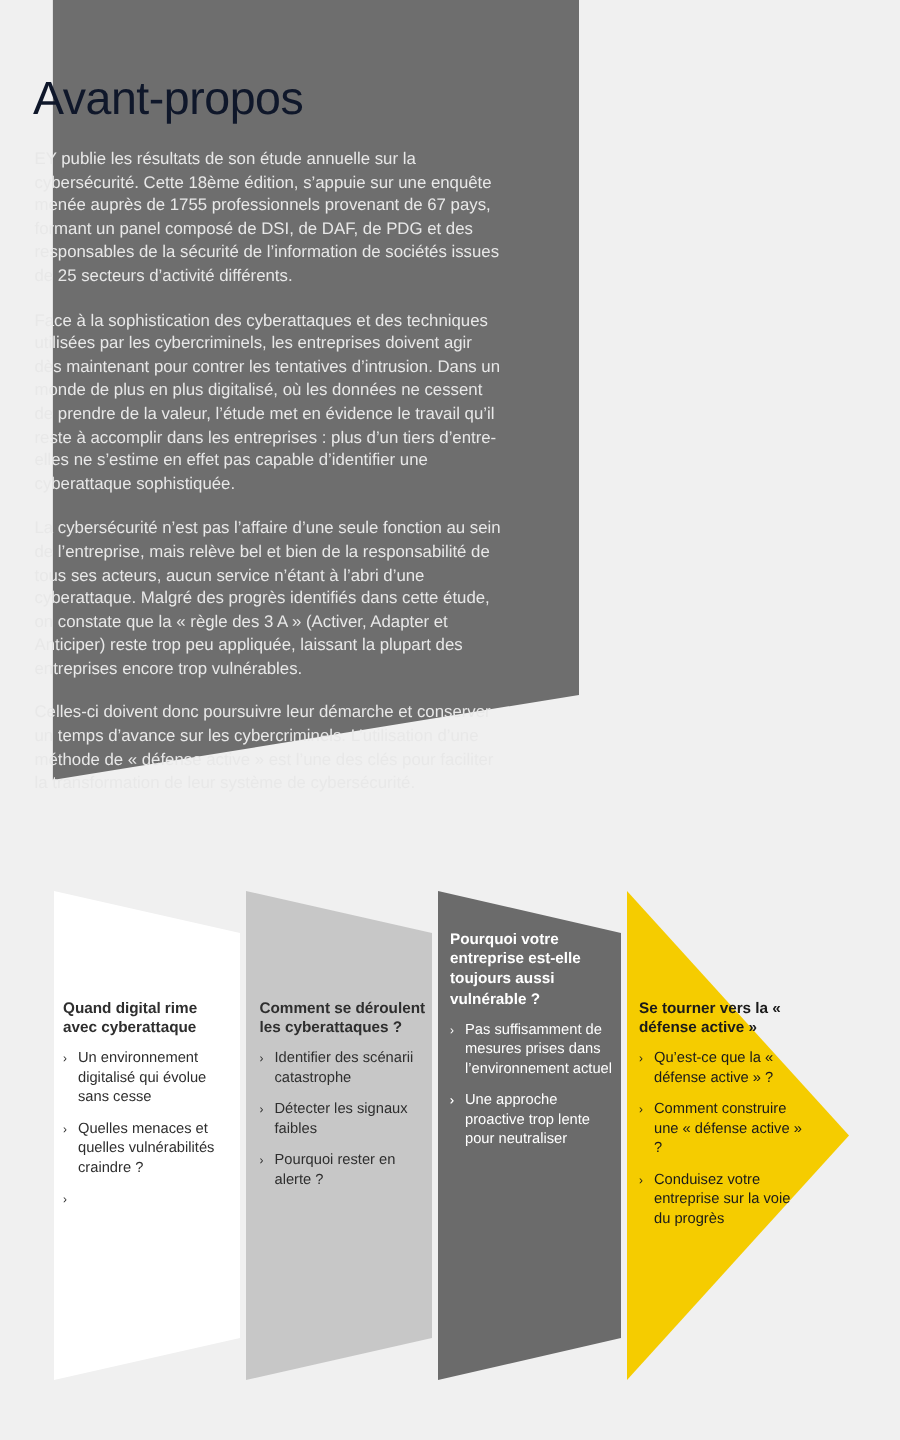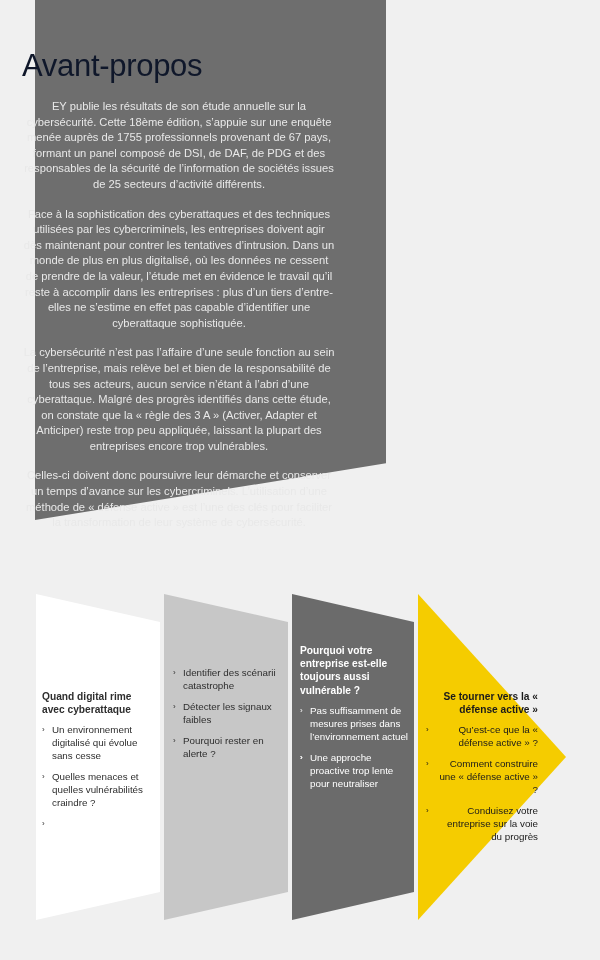--- a/index.html
+++ b/index.html
@@ -45,21 +45,21 @@
     left: 23px;
     top: 99px;
     width: 312px;
   }
 
   #foreword-body p {
     color: #e8e8e8;
     font-size: 11.2px;
     line-height: 15.6px;
     margin-bottom: 14px;
-    text-align: center;
+    text-align: left;
   }
 
   
   #process-flow {
     position: absolute;
     left: 0;
     top: 594px;
     width: 600px;
     height: 326px;
   }
@@ -82,21 +82,20 @@
     position: absolute;
     left: 0;
     width: 100%;
   }
 
   .flow-heading {
     font-size: 10.2px;
     font-weight: bold;
     line-height: 13.2px;
     margin-bottom: 7px;
-    margin-top: 24px;
   }
 
   .flow-bullets {
     list-style: none;
   }
 
   .flow-bullets li {
     font-size: 9.8px;
     line-height: 13px;
     margin-bottom: 8px;
@@ -143,21 +142,21 @@
   #flow-step-3 .flow-bullets li { color: #ffffff; }
 
   
   #flow-step-4 { left: 418px; width: 148px; }
   #flow-step-4 .flow-step-body {
     background: #f5cc00;
     clip-path: polygon(0 0, 100% 50%, 0 100%);
   }
   #flow-step-4 .flow-step-content { top: 72px; left: 8px; width: 112px; }
   #flow-step-4 .flow-heading,
-  #flow-step-4 .flow-bullets li { color: #1a1a1a; text-align: right; }
+  #flow-step-4 .flow-bullets li { color: #1a1a1a; }
 </style>
 </head>
 <body>
 
 <div id="foreword-panel"></div>
 
 <h1 id="foreword-title">Avant-propos</h1>
 
 <div id="foreword-body">
   <p>EY publie les résultats de son étude annuelle sur la cybersécurité. Cette 18ème édition, s’appuie sur une enquête menée auprès de 1755 professionnels provenant de 67 pays, formant un panel composé de DSI, de DAF, de PDG et des responsables de la sécurité de l’information de sociétés issues de 25 secteurs d’activité différents.</p>
@@ -184,20 +183,21 @@
         <li>
           <span class="bullet-mark">›</span>
         </li>
       </ul>
     </div>
   </div>
 
   <div class="flow-step" id="flow-step-2">
     <div class="flow-step-body"></div>
     <div class="flow-step-content">
+      <div class="flow-heading">Comment se déroulent les cyberattaques ?</div>
       <ul class="flow-bullets">
         <li>
           <span class="bullet-mark">›</span>
           <span>Identifier des scénarii catastrophe</span>
         </li>
         <li>
           <span class="bullet-mark">›</span>
           <span>Détecter les signaux faibles</span>
         </li>
         <li>

